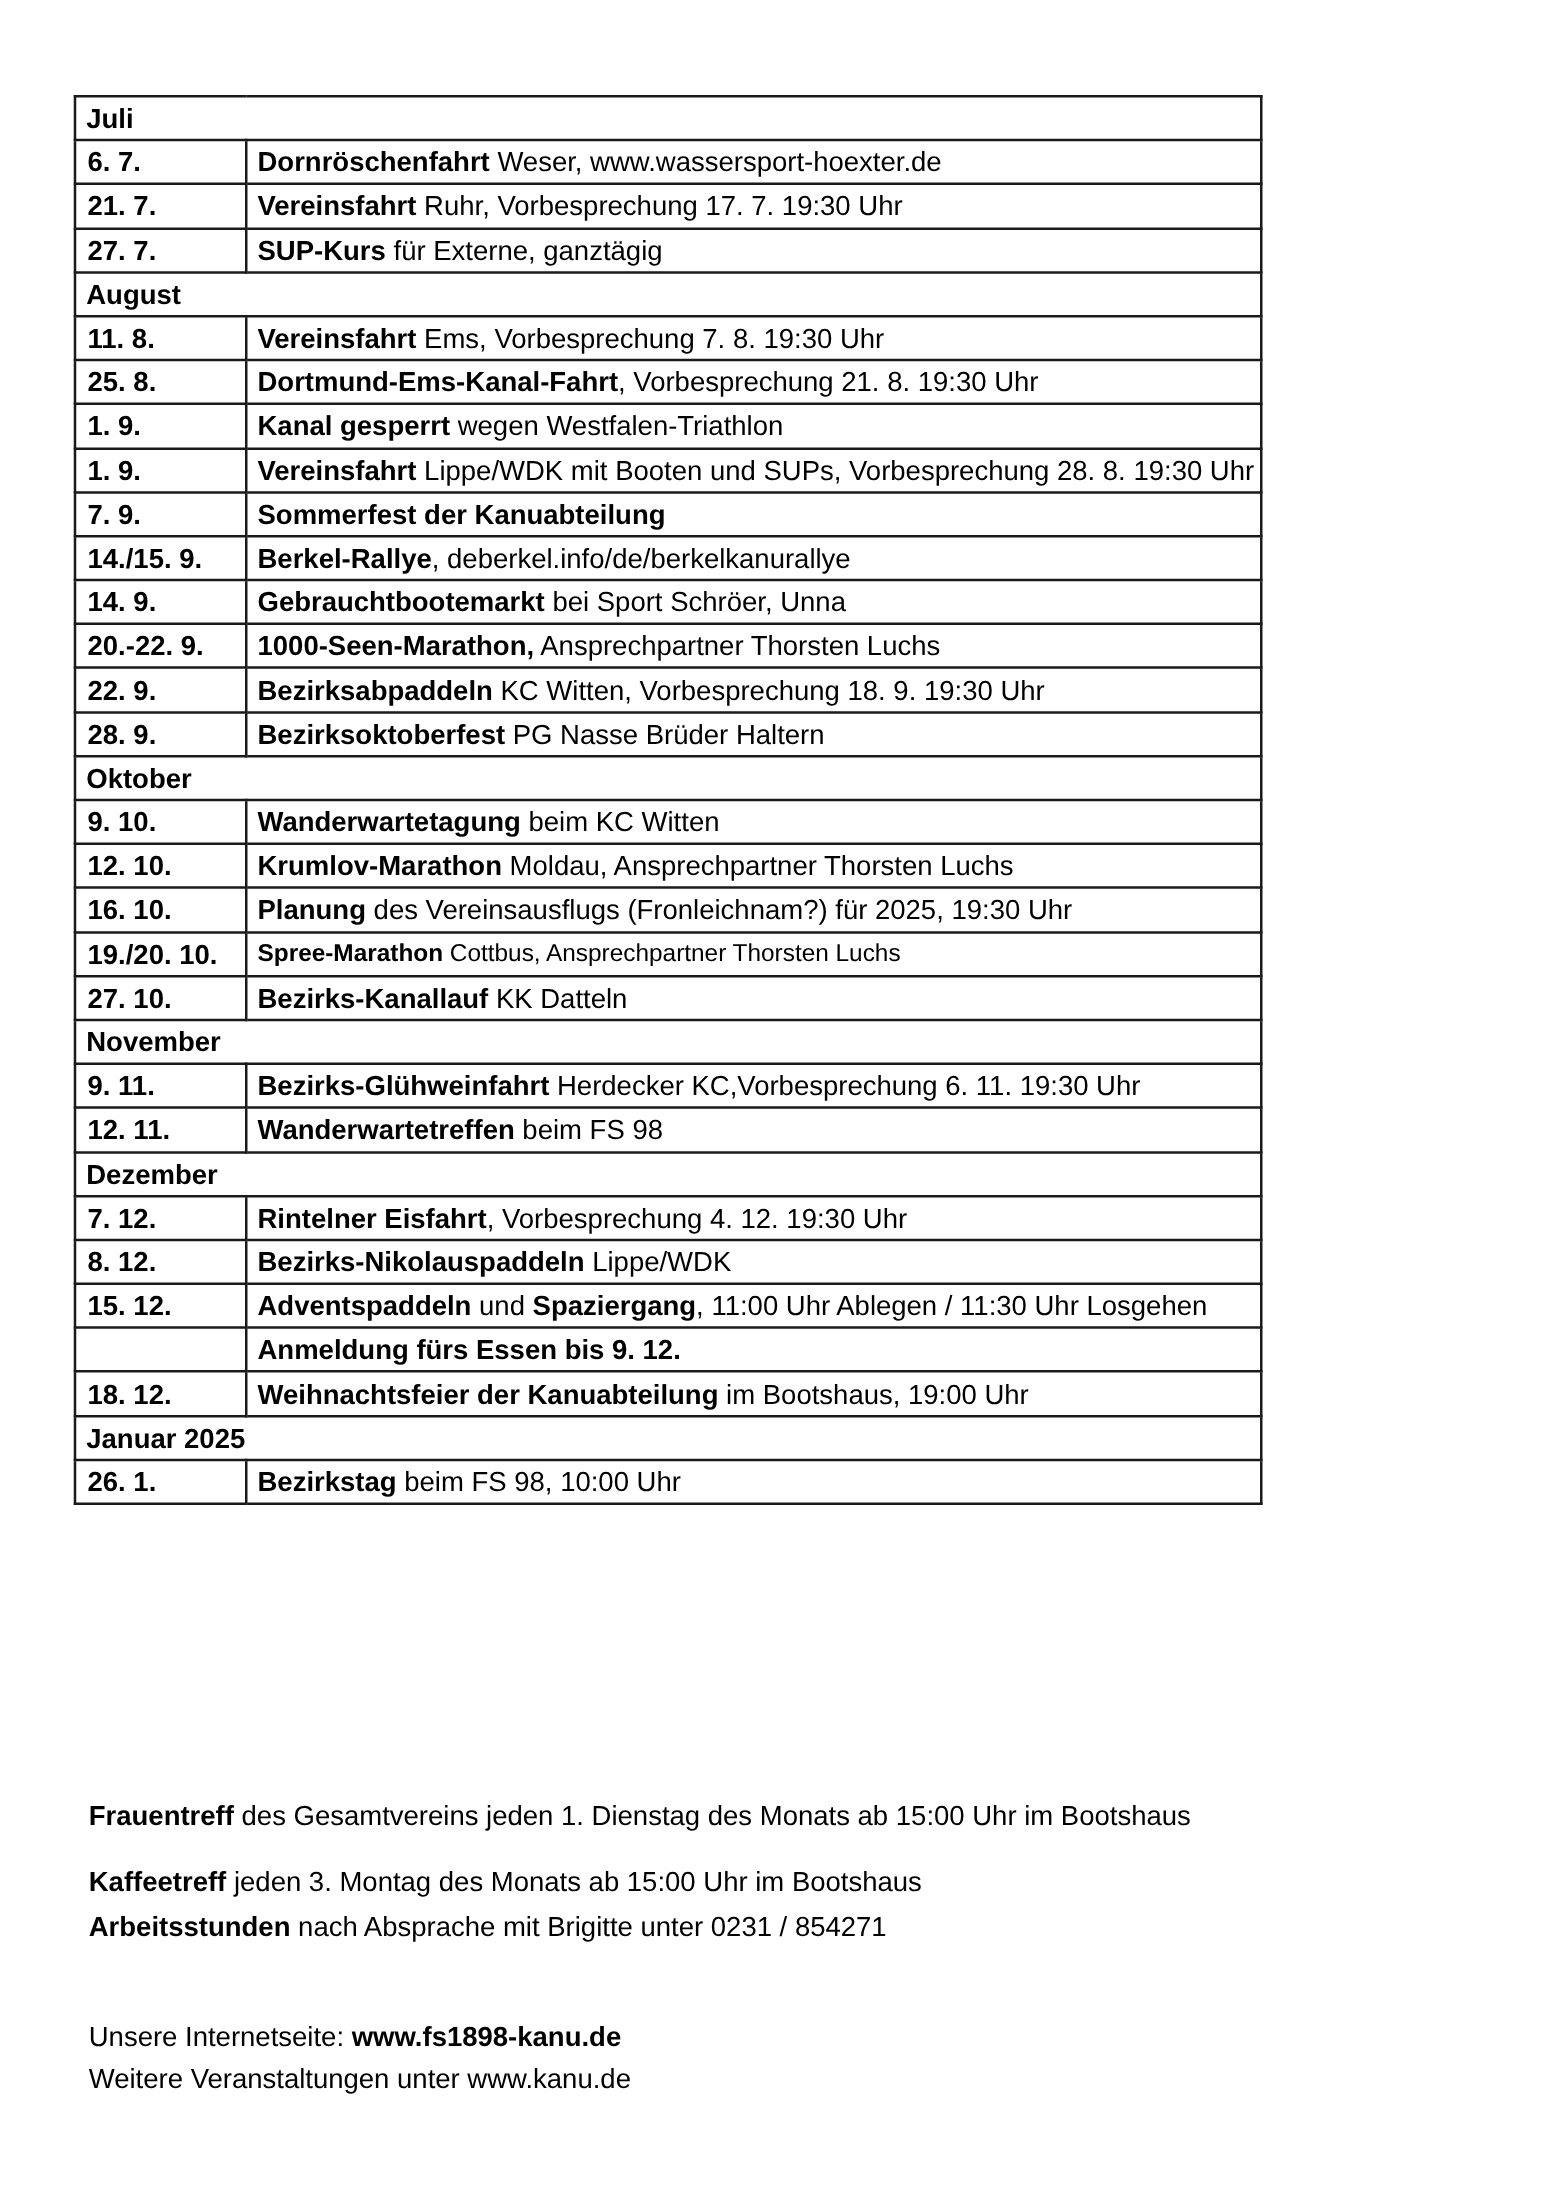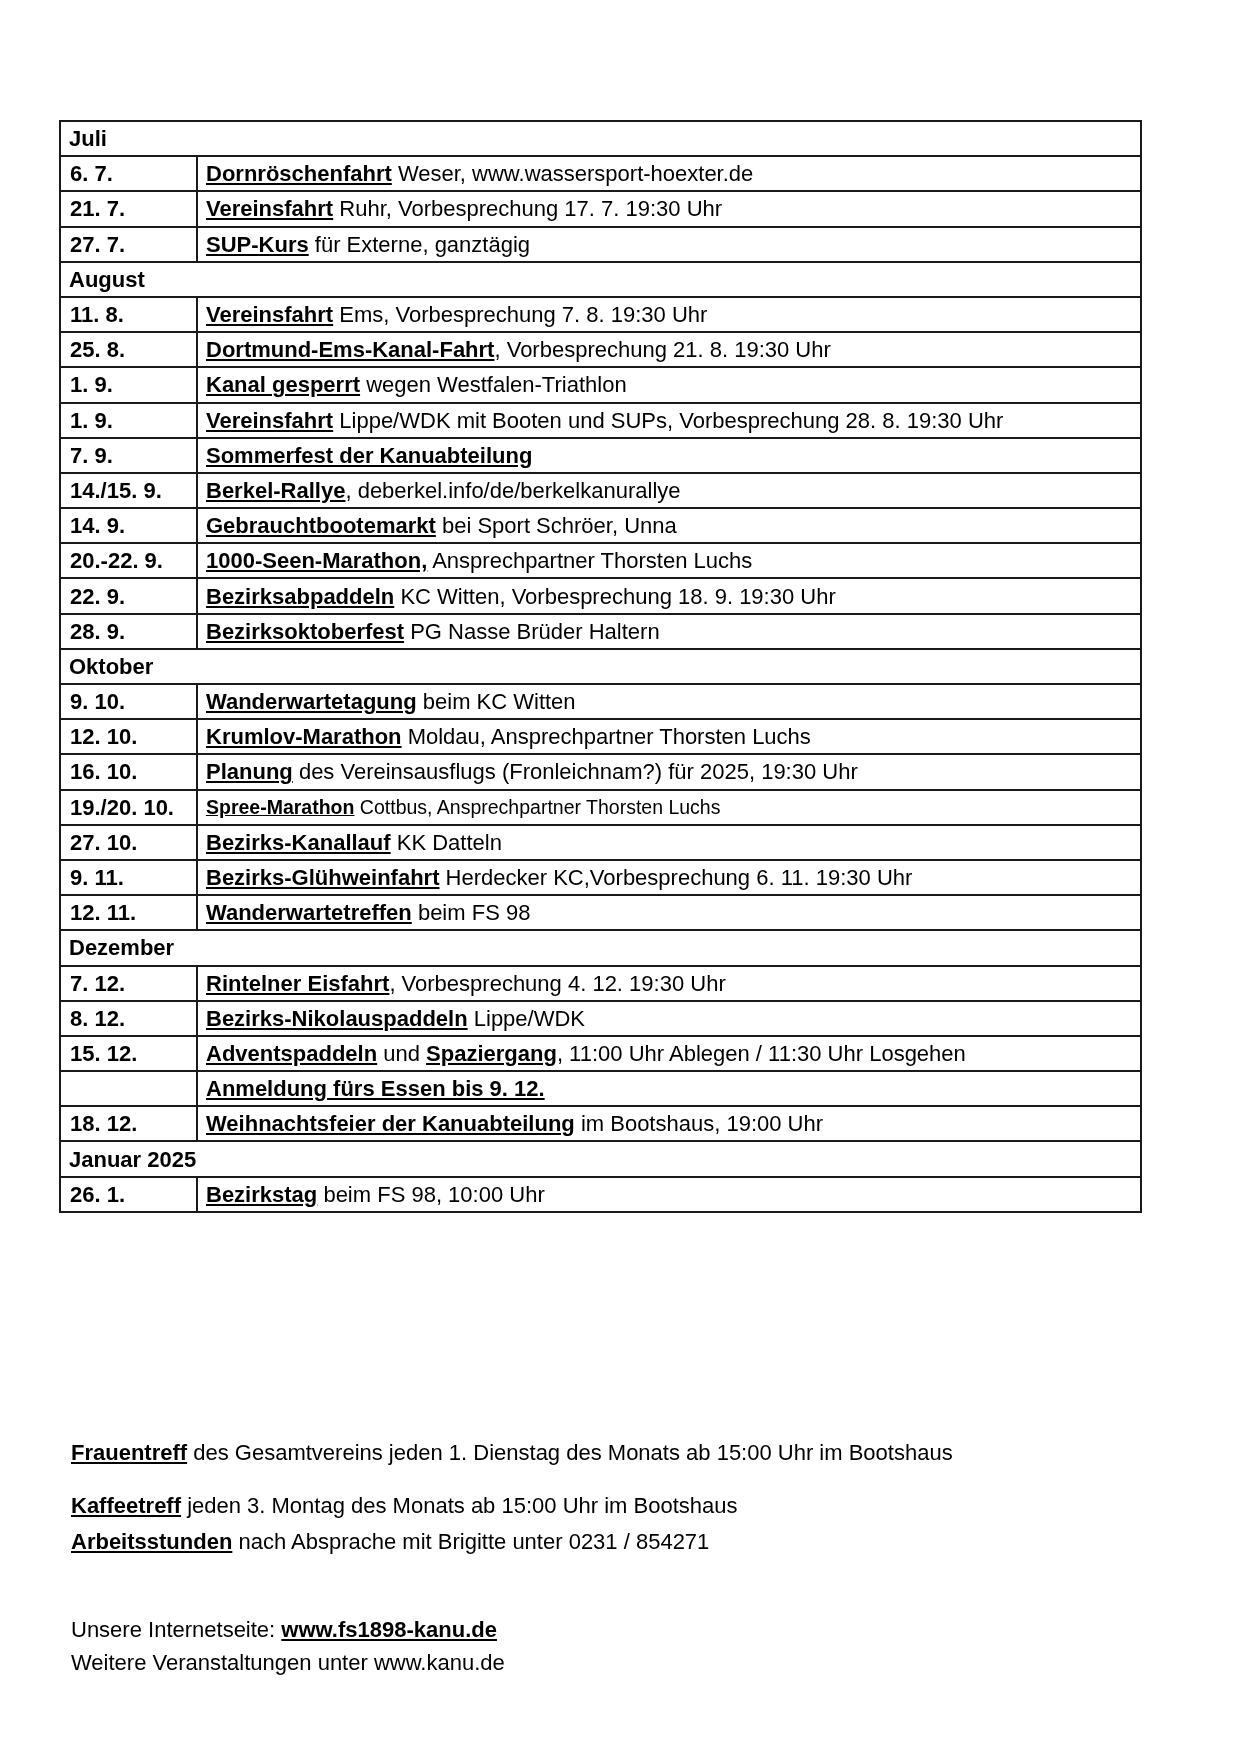--- a/index.html
+++ b/index.html
@@ -1,34 +1,34 @@
 <!DOCTYPE html>
 <html><head>
 <meta charset="utf-8">
 <style>
   html, body { margin: 0; padding: 0; background: #ffffff; }
   body {
     width: 1240px; height: 1754px; position: relative; overflow: hidden;
     font-family: "Liberation Sans", sans-serif; color: #000;
   }
   table.events {
-    position: absolute; left: 59px; top: 76px; width: 1083px;
-    border-collapse: collapse; table-layout: fixed; margin-top: 44px;
+    position: absolute; left: 59px; top: 76px; width: 951px;
+    border-collapse: collapse; table-layout: fixed;
   }
   table.events td {
     border: 2px solid #1a1a1a; height: 33.2px; padding: 0 8px;
     font-size: 22px; line-height: 33px; white-space: nowrap; overflow: hidden;
     vertical-align: middle;
   }
   table.events col.c-date { width: 137px; }
   table.events td.date { font-weight: bold; padding-left: 9px; }
   table.events td.date.pad { }
   table.events td.month { font-weight: bold; }
   td.small { font-size: 19.5px !important; }
-  b { font-weight: bold; text-decoration: underline; }
+  b { font-weight: bold; }
   .footer { position: absolute; left: 71px; font-size: 22px; line-height: 30px; white-space: nowrap; }
   .f1 { top: 1438px; }
   .f2 { top: 1467px; margin-top: 24px; }
   .f3 { top: 1527px; }
   .f4 { top: 1588px; margin-top: 27px; }
   .f5 { top: 1648px; }
 </style>
 </head>
 <body>
 
@@ -113,20 +113,23 @@
       </tr>
       <tr>
         <td class="date">19./20. 10.</td>
         <td class="desc small"><b>Spree-Marathon</b><span> Cottbus, Ansprechpartner Thorsten Luchs</span></td>
       </tr>
       <tr>
         <td class="date">27. 10.</td>
         <td class="desc"><b>Bezirks-Kanallauf</b><span> KK Datteln</span></td>
       </tr>
       <tr>
+        <td colspan="2" class="month">November</td>
+      </tr>
+      <tr>
         <td class="date pad">9. 11.</td>
         <td class="desc"><b>Bezirks-Glühweinfahrt</b><span> Herdecker KC,Vorbesprechung 6. 11. 19:30 Uhr</span></td>
       </tr>
       <tr>
         <td class="date">12. 11.</td>
         <td class="desc"><b>Wanderwartetreffen</b><span> beim FS 98</span></td>
       </tr>
       <tr>
         <td colspan="2" class="month">Dezember</td>
       </tr>

